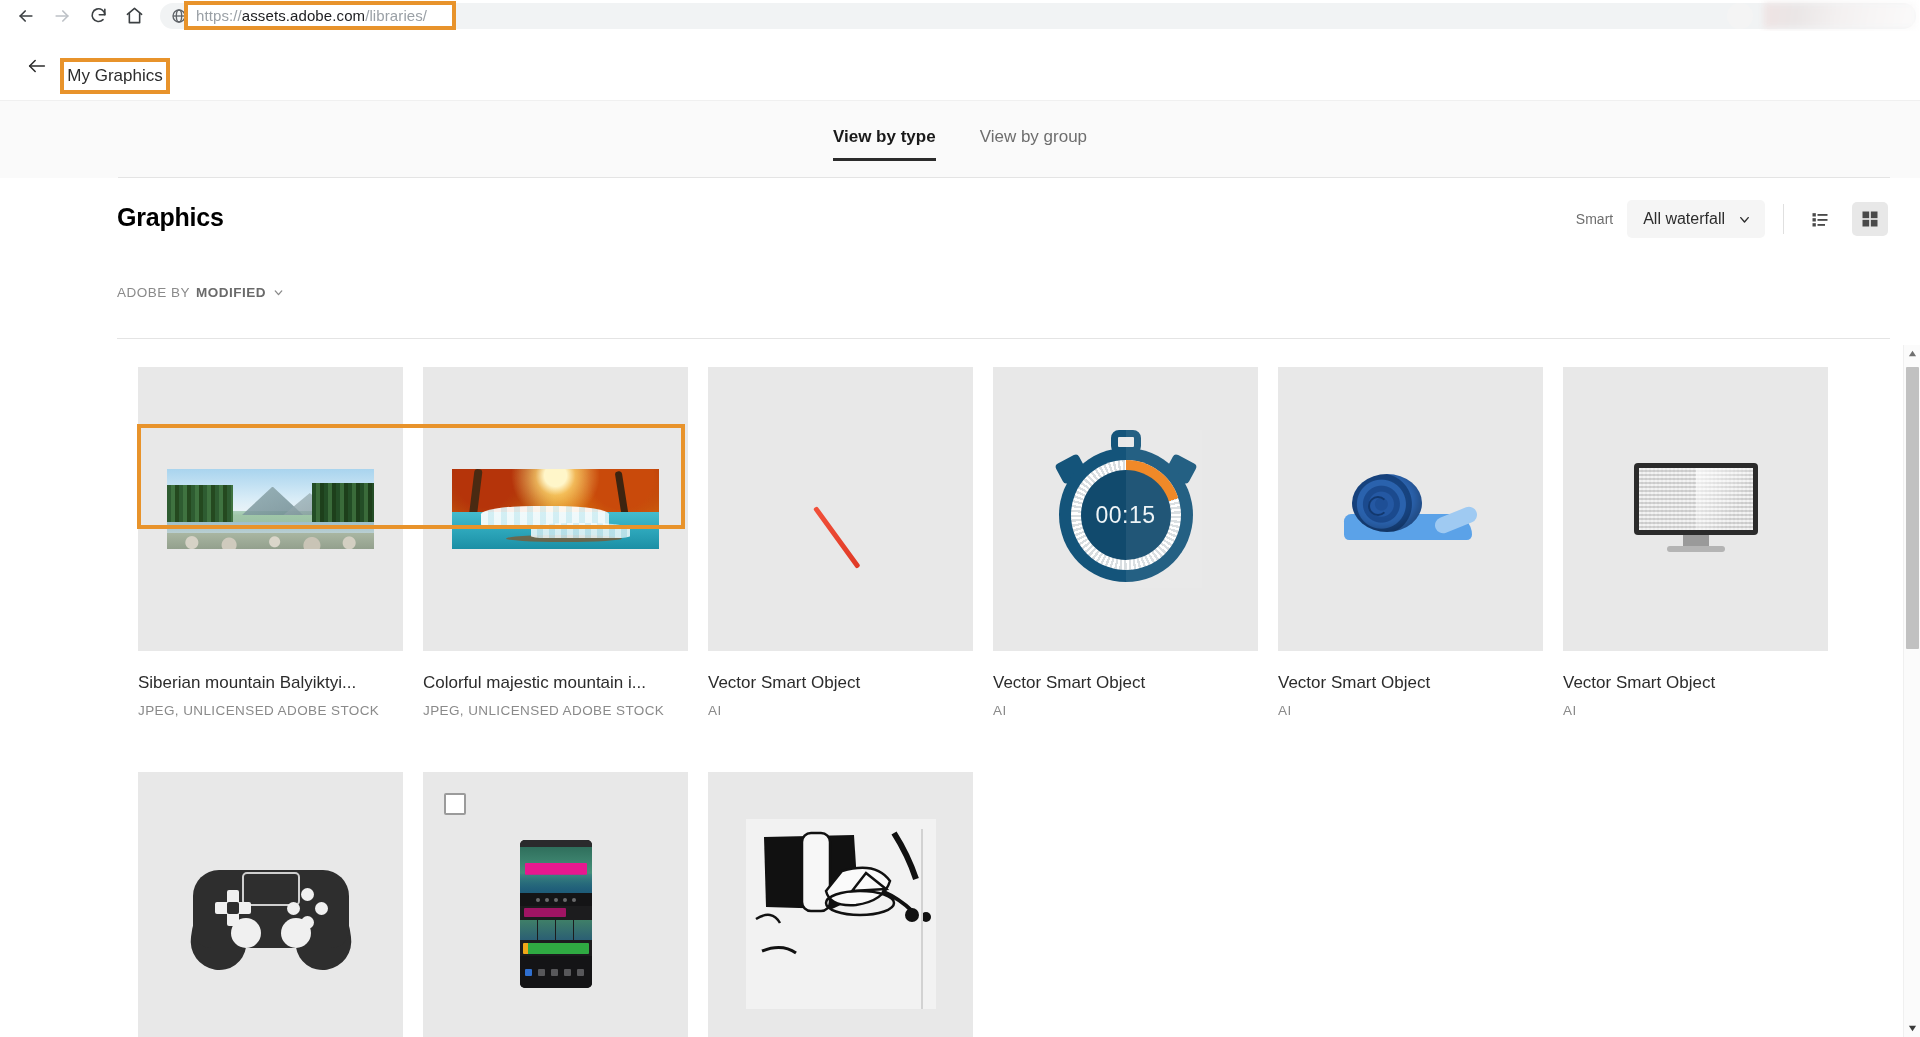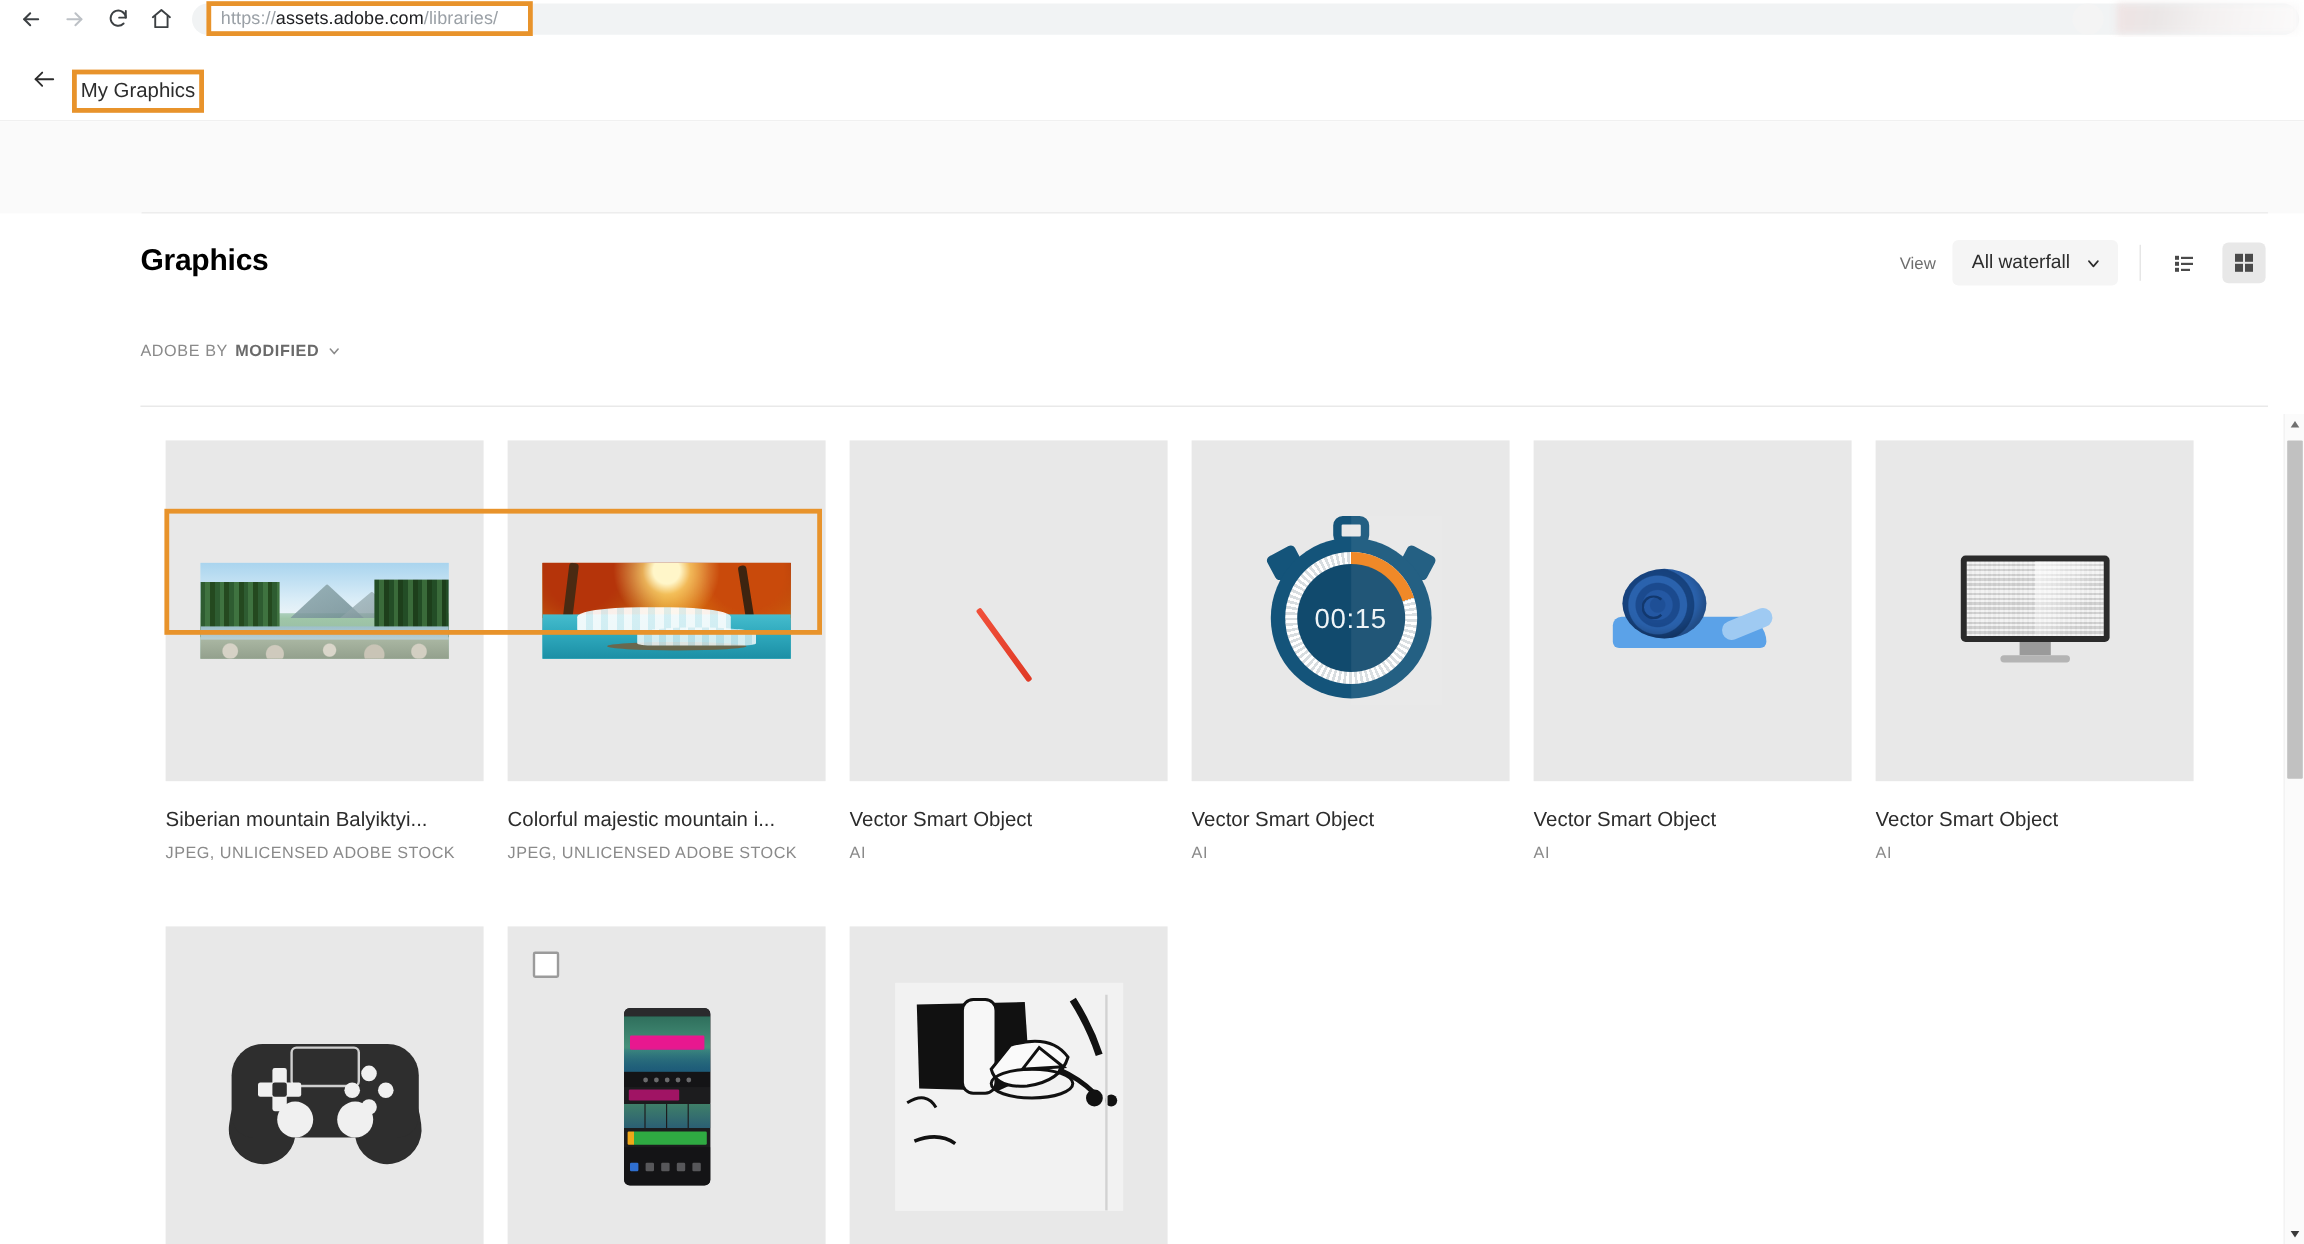--- a/index.html
+++ b/index.html
@@ -50,21 +50,21 @@
     font-size: 15px;
     color: #9aa0a6;
     letter-spacing: 0.1px;
     white-space: nowrap;
   }
   .url-text .url-strong { color: #202124; }
 
   
   .ann-url {
     position: absolute;
-    left: 172px; top: 1px;
+    left: 184px; top: 1px;
     width: 272px; height: 29px;
     border: 4px solid #e8932b;
     background: #ffffff;
     display: flex; align-items: center;
     padding-left: 8px;
     z-index: 5;
   }
 
   .redact {
     position: absolute;
@@ -550,27 +550,35 @@
       <line x1="20" y1="12" x2="4" y2="12"></line>
         <polyline points="10 18 4 12 10 6"></polyline>
     </svg>
   </div>
 </div>
 <div class="ann-lib">
   <span class="lib-text">My Graphics</span>
 </div>
 
 <div class="tabs-row">
+  <div class="tabs-inner">
+    <div class="tab active">
+      <span>View by type</span>
+    </div>
+    <div class="tab">
+      <span>View by group</span>
+    </div>
+  </div>
   <div class="tabs-underline"></div>
 </div>
 
 <div class="section-head">
   <div class="section-title">Graphics</div>
   <div class="head-controls">
-    <span class="show-label">View</span>
+    <span class="show-label">Smart</span>
     <div class="select-box">
       <span class="select-val">All waterfall</span>
       <svg width="15" height="15" viewBox="0 0 24 24" fill="none" stroke="#2c2c2c" stroke-width="2.2" stroke-linecap="round" stroke-linejoin="round">
         <polyline points="6 9 12 16 18 9"></polyline>
       </svg>
     </div>
     <div class="divider-v"></div>
     <div class="view-btn">
       <svg width="20" height="20" viewBox="0 0 24 24">
         <rect x="3" y="5" width="4" height="4" fill="#4a4a4a"></rect>

